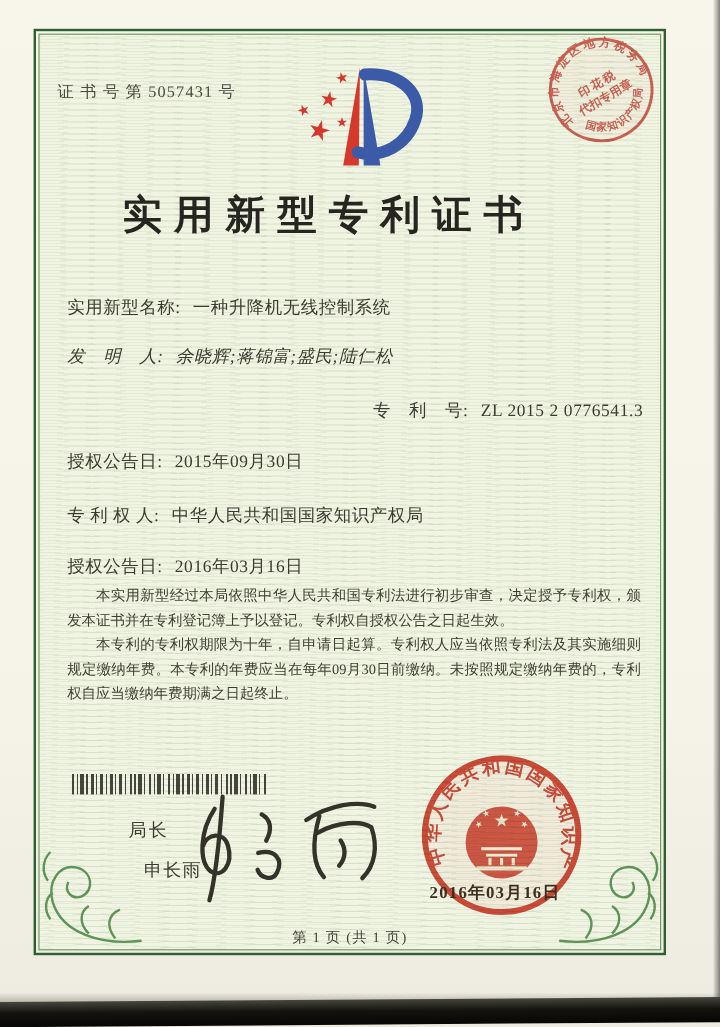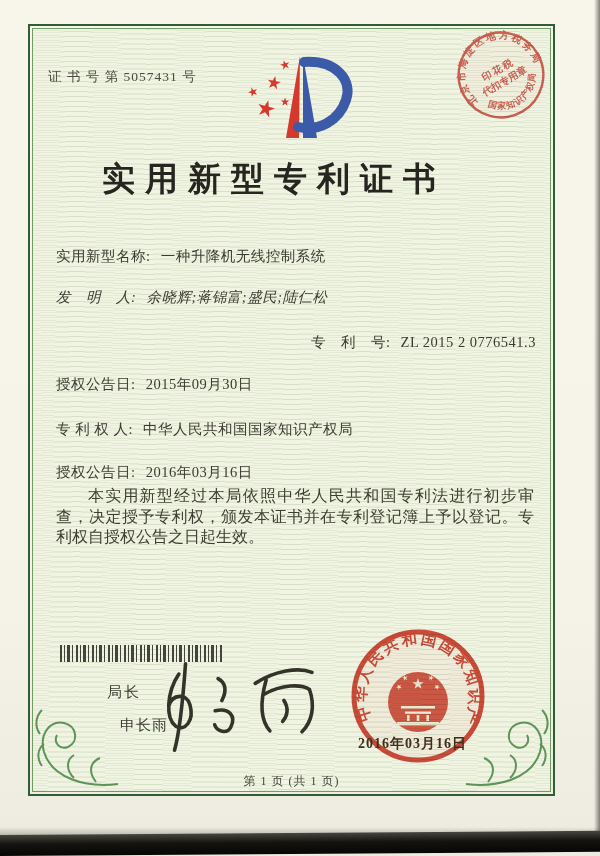--- a/index.html
+++ b/index.html
@@ -34,21 +34,21 @@
   .f-row:nth-of-type(1){ top:0; }
   .f-row:nth-of-type(2){ top:41px;font-style:italic; }
   .f-row:nth-of-type(3){ top:86px;text-align:right; }
   .f-row:nth-of-type(4){ top:128px; }
   .f-row:nth-of-type(5){ top:173px; }
   .f-row:nth-of-type(6){ top:216px; }
   .f-label { display:inline-block; }
   .f-value { display:inline-block; margin-left:6px; }
 
   .paras { left:56px; top:486px; width:478px; color:#3e3e32; }
-  .paras p { font-size:16px; line-height:20.6px; text-indent:2em; text-align:justify; }
+  .paras p { font-size:12px; line-height:20.6px; text-indent:2em; text-align:justify; }
 
   .barcode { left:60px; top:645px; width:162px; height:17px; opacity:.85;
     background:repeating-linear-gradient(90deg,
       #26261f 0 2px, transparent 2px 4px,
       #26261f 4px 5px, transparent 5px 7px,
       #26261f 7px 10px, transparent 10px 12px,
       #26261f 12px 13px, transparent 13px 16px); }
 
   .signer-title { left:107px; top:683px; font-size:15px; color:#3c3c32; letter-spacing:2px;
                   font-family:"Liberation Sans","DejaVu Sans",sans-serif; }
@@ -144,20 +144,21 @@
         <span class="f-value">中华人民共和国国家知识产权局</span>
       </div>
       <div class="f-row">
         <span class="f-label">授权公告日:</span>
         <span class="f-value">2016年03月16日</span>
       </div>
     </div>
 
     <div class="abs paras">
       <p>本实用新型经过本局依照中华人民共和国专利法进行初步审查，决定授予专利权，颁发本证书并在专利登记簿上予以登记。专利权自授权公告之日起生效。</p>
+      <p>本专利的专利权期限为十年，自申请日起算。专利权人应当依照专利法及其实施细则规定缴纳年费。本专利的年费应当在每年09月30日前缴纳。未按照规定缴纳年费的，专利权自应当缴纳年费期满之日起终止。</p>
     </div>
 
     <div class="abs barcode"></div>
 
     <div class="abs signer-title">局长</div>
     <div class="abs signer-name">申长雨</div>
 
     <svg class="abs signature" viewBox="0 0 175 95">
       <g fill="none" stroke="#33332a" stroke-width="3.6" stroke-linecap="round">
         <path d="M30,14 C 17,32 15,58 25,66 C 34,72 44,61 40,45 C 37,33 23,34 19,45"></path>

